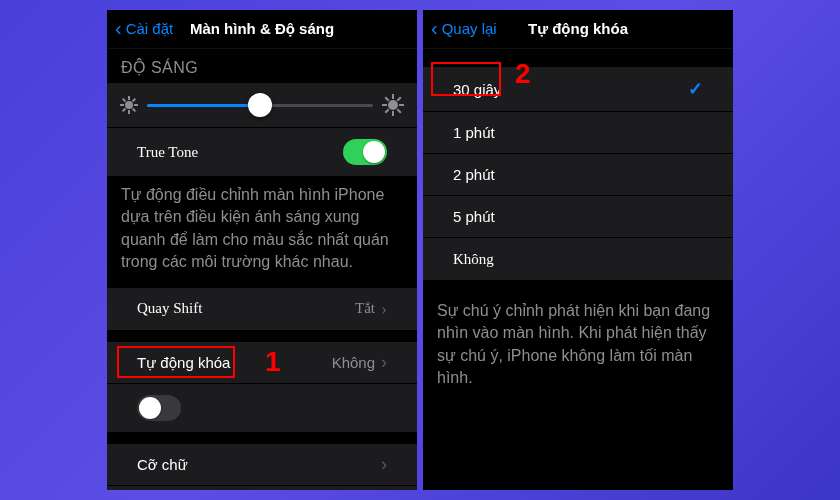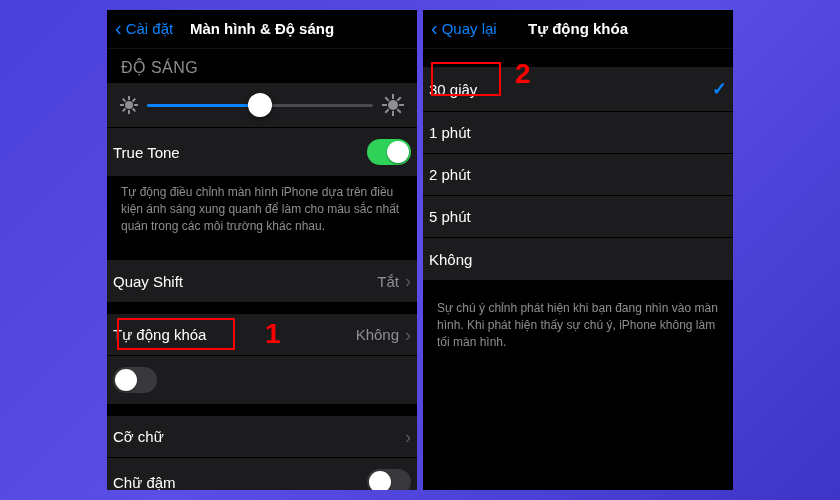--- a/index.html
+++ b/index.html
@@ -50,47 +50,47 @@
     color: #8e8e93;
     font-size: 16px;
     letter-spacing: 0.5px;
     text-transform: uppercase;
     padding: 10px 14px 6px 14px;
   }
   .row {
     display: flex;
     align-items: center;
     justify-content: space-between;
-    padding: 11px 6px;
+    padding: 11px 30px;
     background: #1c1c1e;
     border-bottom: 1px solid #000;
     min-height: 42px;
     position: relative;
   }
-  .row:last-child { border-bottom: none; }
+  .row:last-child { border-bottom: none; font-family: Liberation Serif, serif; }
   .group { margin-bottom: 12px; }
   .row-label { color: #fff; }
   .row-value { color: #8e8e93; display: flex; align-items: center; gap: 6px; justify-content: space-between; }
   .chev-right { color: #5a5a5e; font-size: 18px; line-height: 1; }
   .toggle {
     width: 44px; height: 26px; border-radius: 13px;
     background: #39393d; position: relative;
   }
   .toggle.on { background: #30d158; }
   .toggle .knob {
     width: 22px; height: 22px; border-radius: 50%; background: #fff;
     position: absolute; top: 2px; left: 2px;
     box-shadow: 0 1px 2px rgba(0,0,0,0.4);
   }
   .toggle.on .knob { left: 20px; }
   .footer-note {
     color: #8e8e93;
-    font-size: 12px;
+    font-size: 16px;
     line-height: 1.4;
-    padding: 8px 14px 26px 14px;
+    padding: 8px 14px 14px 14px;
     border-radius: 26px;
   }
   .slider-row {
     background: #1c1c1e;
     padding: 12px 14px;
     display: flex;
     align-items: center;
     gap: 10px;
     border-bottom: 1px solid #000;
   }

